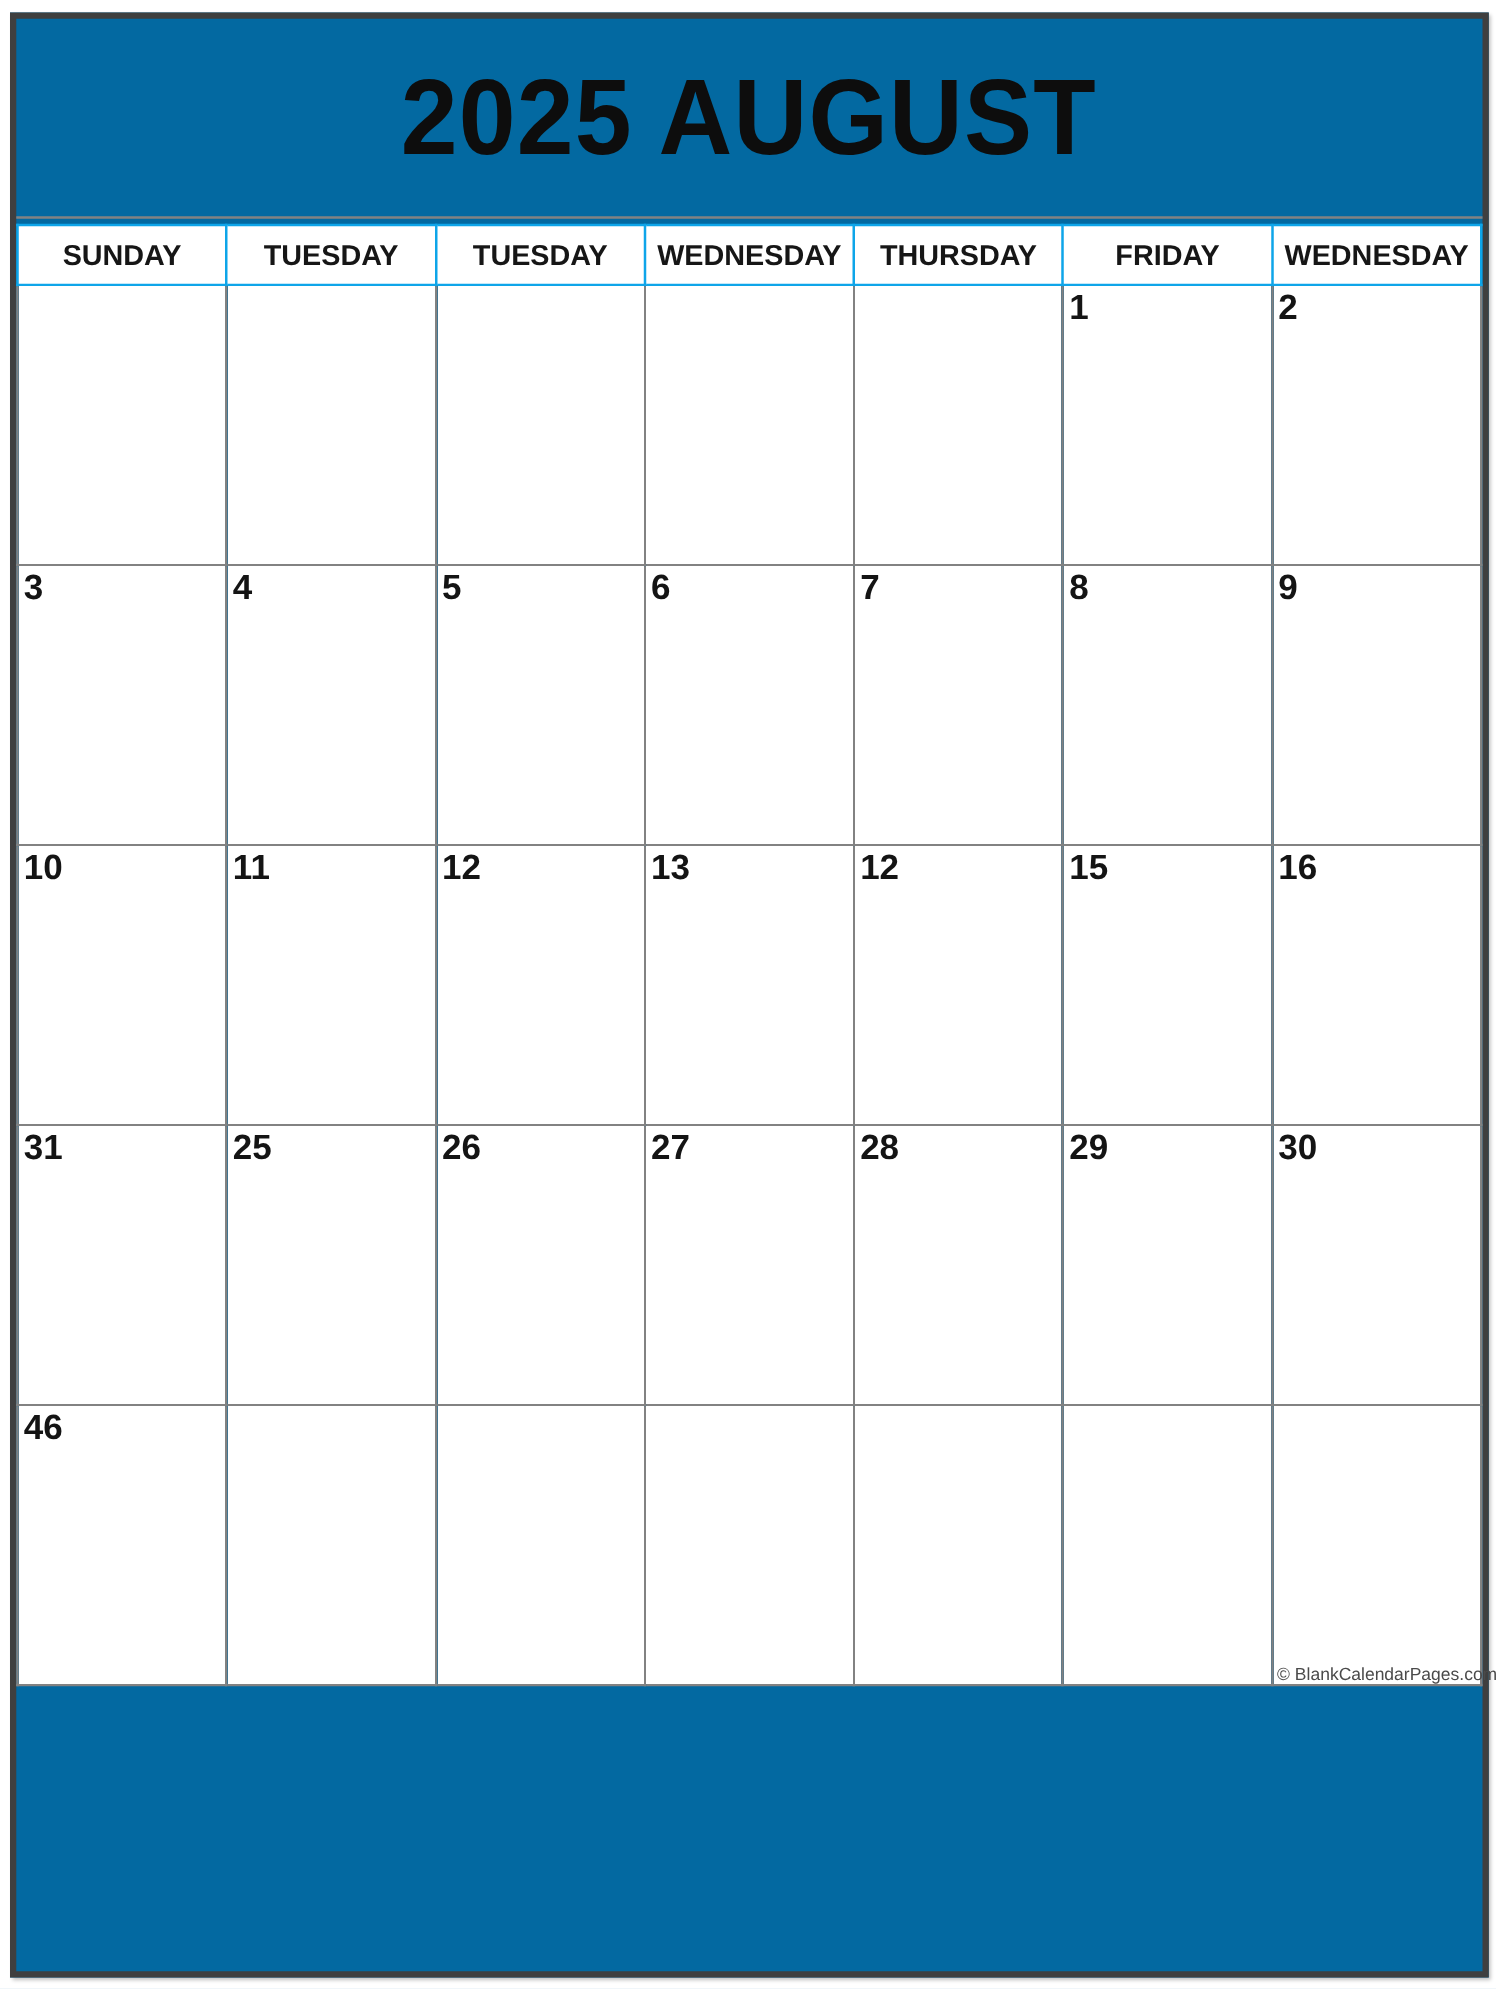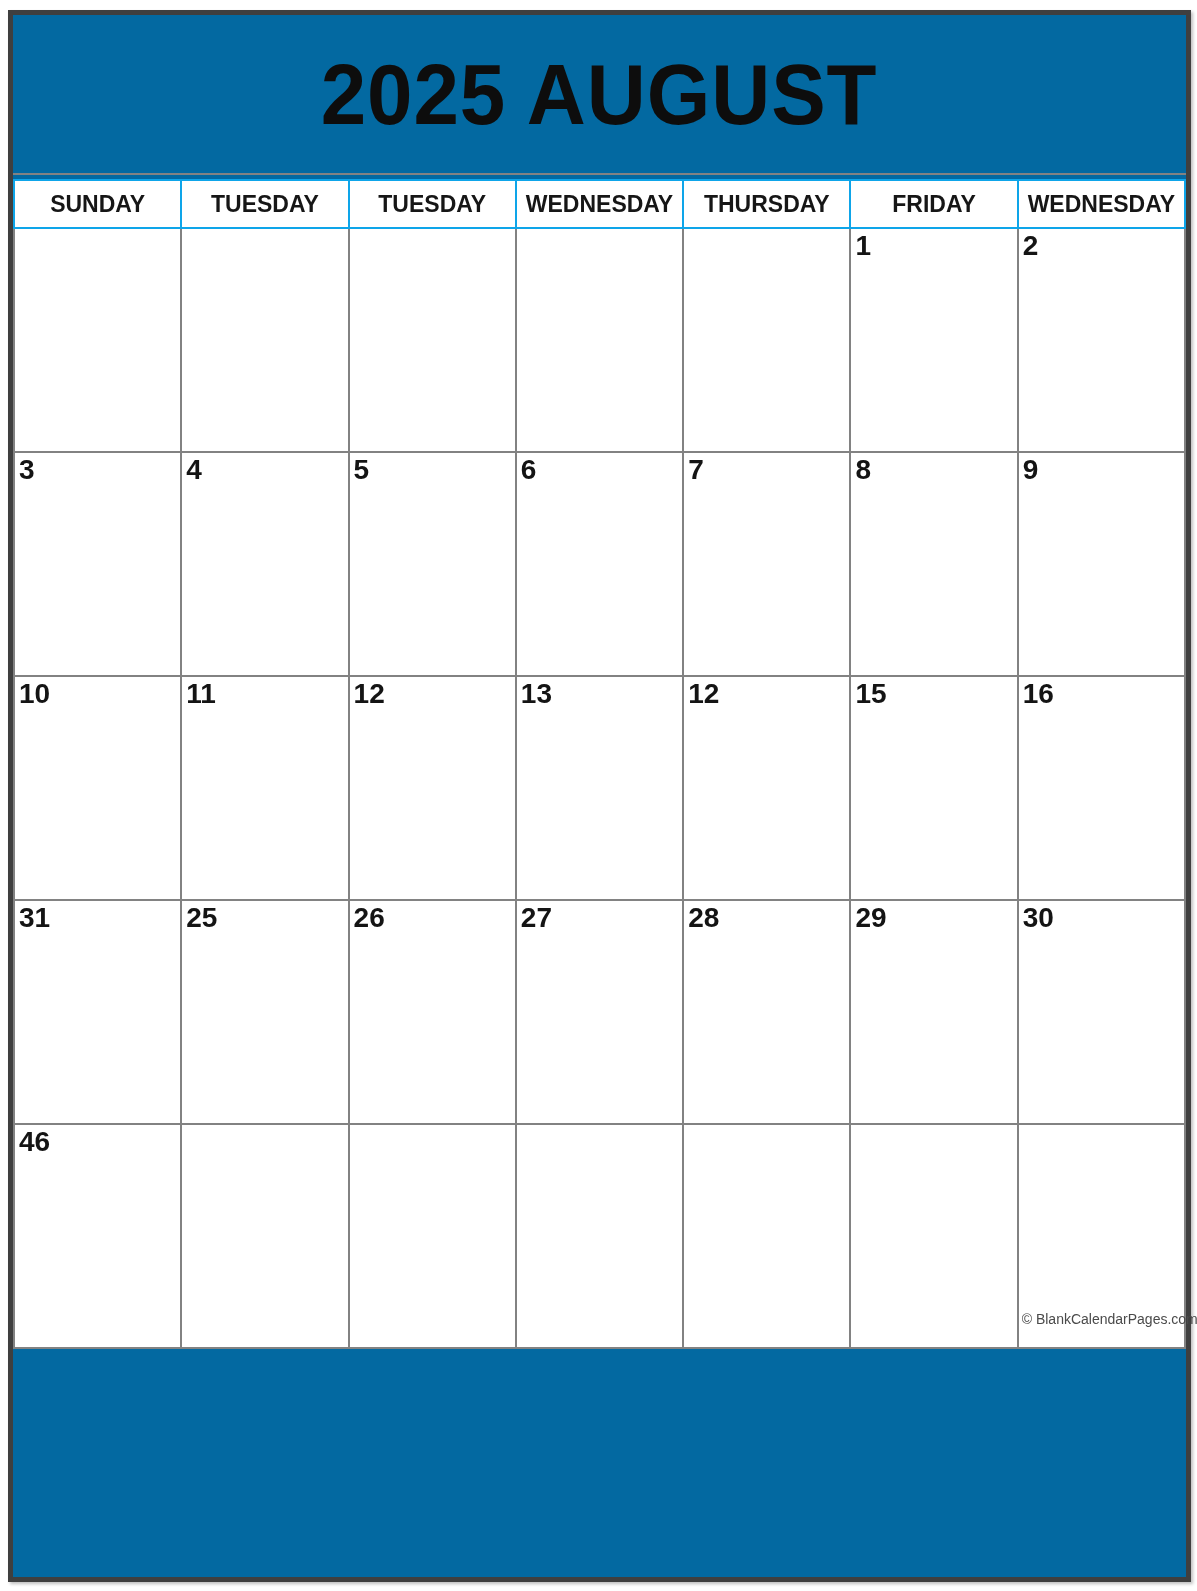--- a/index.html
+++ b/index.html
@@ -70,21 +70,21 @@
   }
   .day-number {
     font-size: 28px;
     font-weight: bold;
     line-height: 1.05;
     color: #141414;
   }
   .copyright {
     position: absolute;
     left: 3px;
-    bottom: 20px;
+    bottom: 0;
     font-size: 14px;
     font-weight: normal;
     color: #4a4a4a;
     white-space: nowrap;
   }
 </style>
 </head>
 <body>
 
 <div class="calendar-frame">

